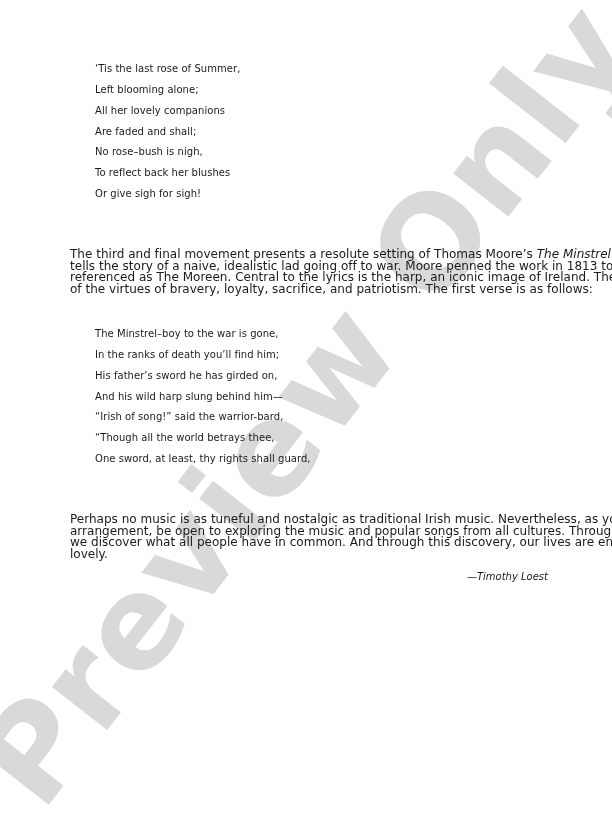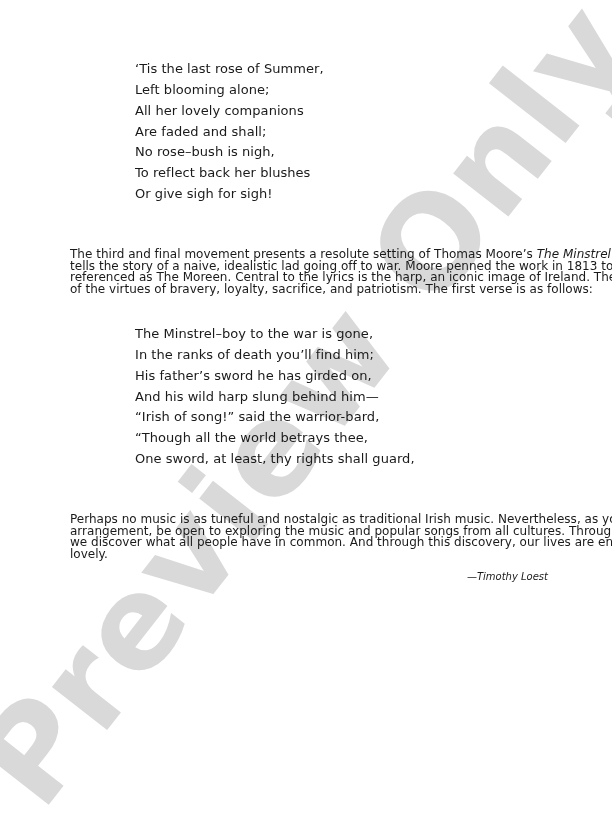--- a/index.html
+++ b/index.html
@@ -43,26 +43,25 @@
       z-index: 1;
     }
     .verse {
       position: absolute;
       left: 95px;
       margin: 0;
       padding: 0;
       list-style: none;
     }
     .verse li {
-      font-size: 13px;
+      font-size: 10px;
       height: 20.85px;
       line-height: 12px;
       white-space: nowrap;
       letter-spacing: 0.05px;
-      margin-left: 40px;
     }
     .verse-1 { top: 63px; }
     .verse-2 { top: 328px; }
     .para {
       position: absolute;
       left: 70px;
       width: 490px;
       margin: 0;
       font-size: 12px;
       line-height: 11.6px;

